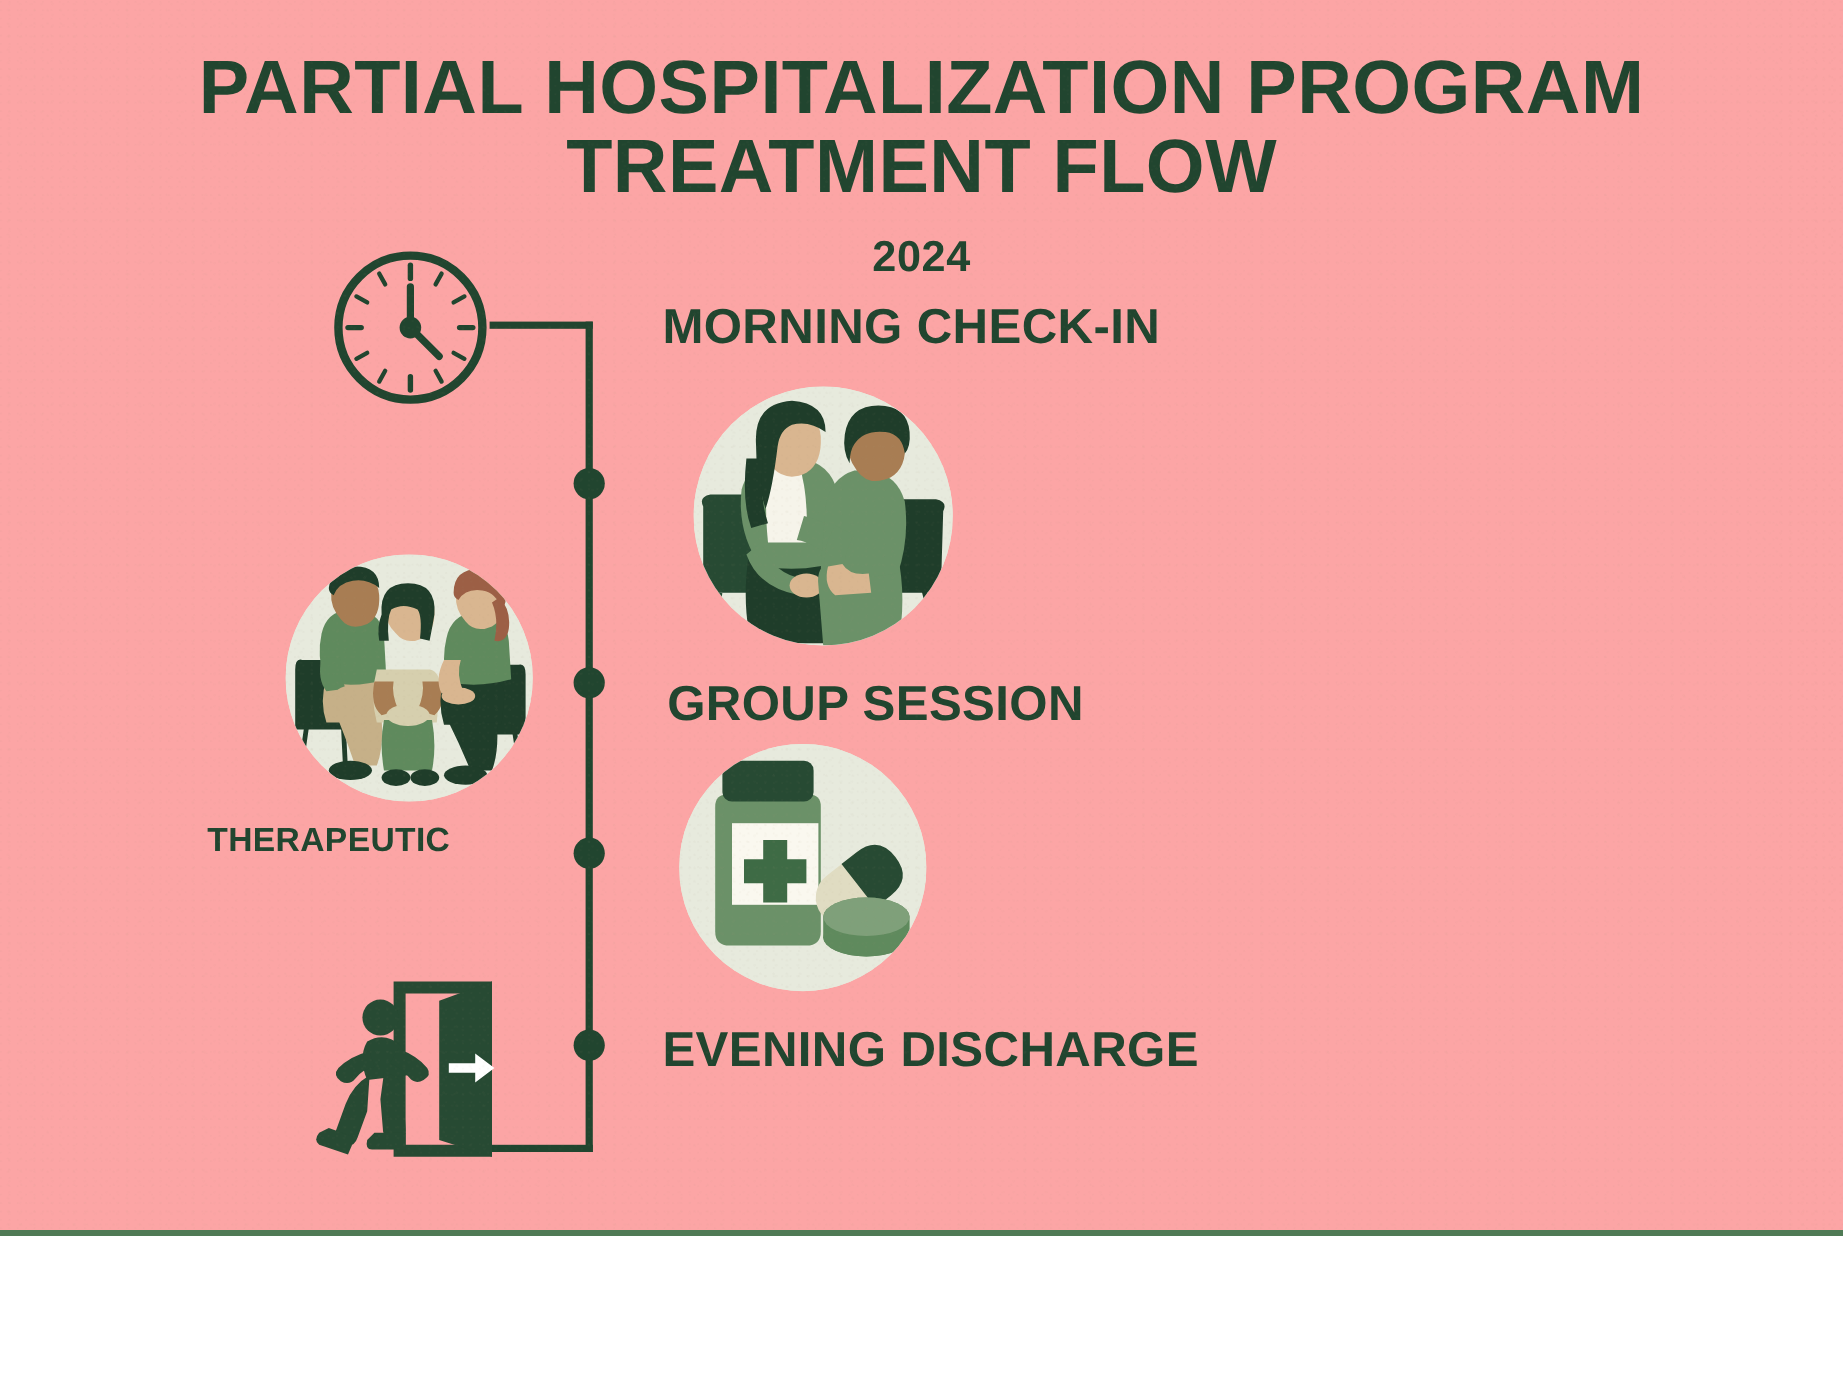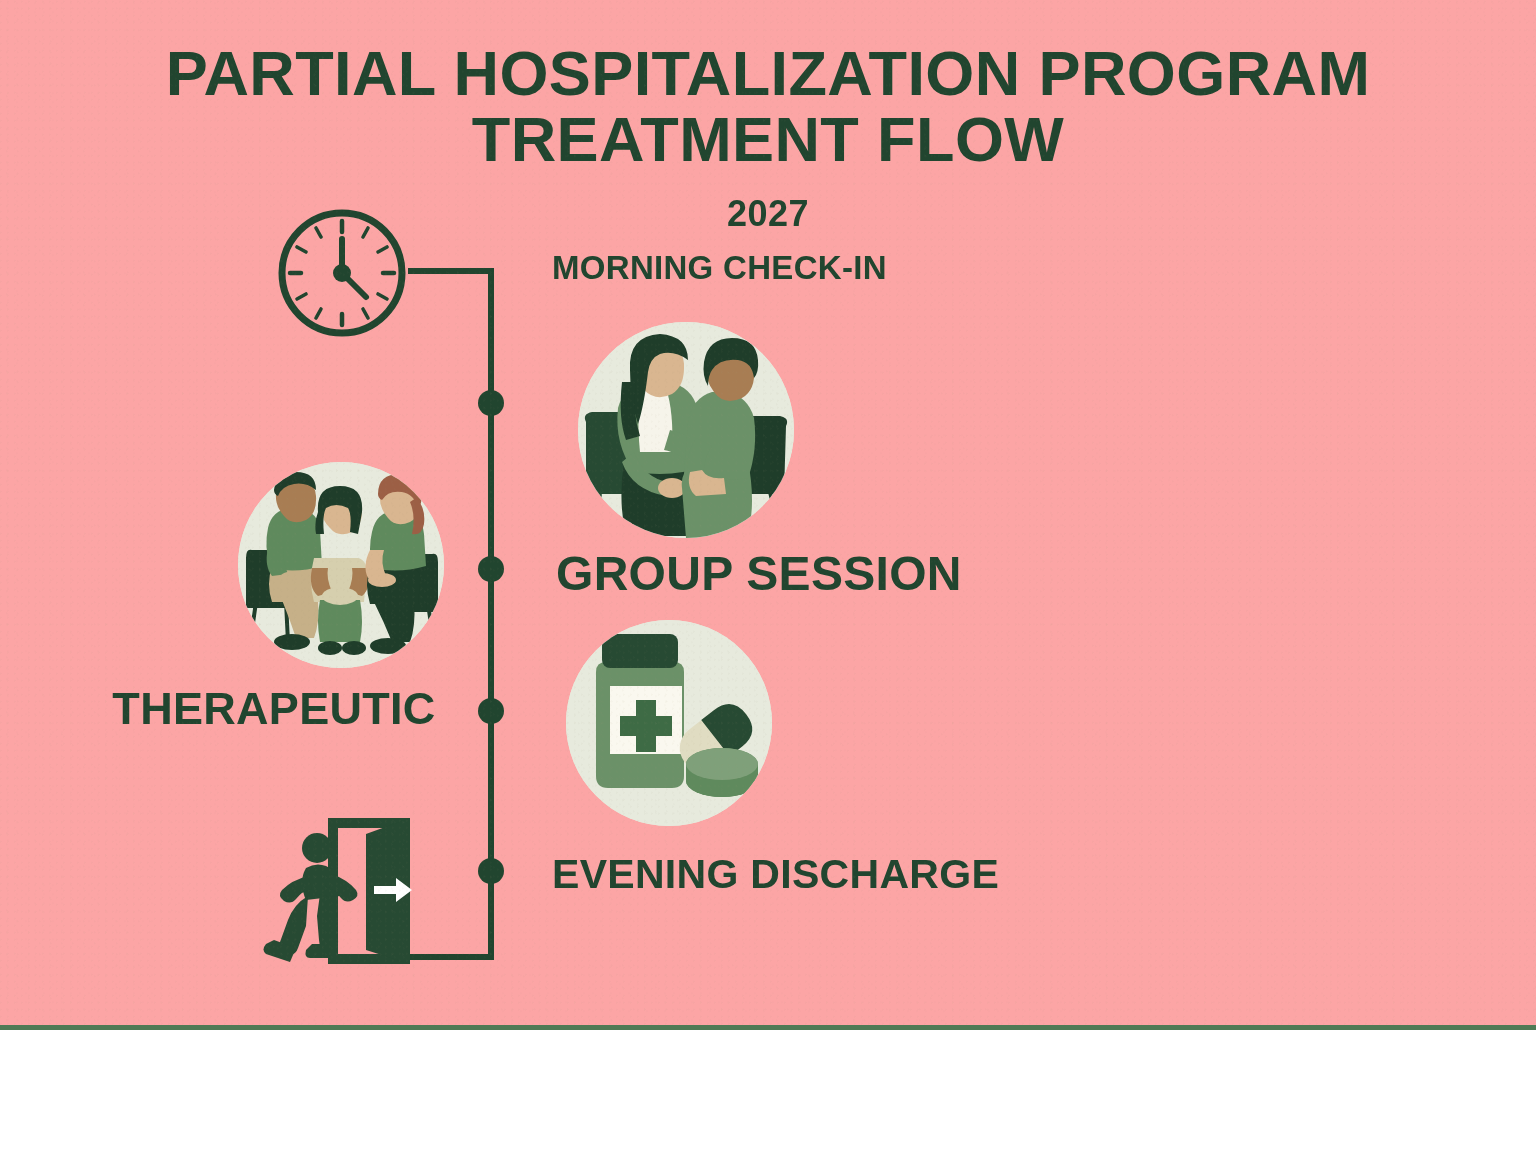--- a/index.html
+++ b/index.html
@@ -78,21 +78,21 @@
 
 <div id="root">
 
   <div class="canvas">
 
     <div class="title">
       <div>PARTIAL HOSPITALIZATION PROGRAM</div>
       <div>TREATMENT FLOW</div>
     </div>
 
-    <div class="subtitle">2027</div>
+    <div class="subtitle">2024</div>
 
     <div class="tl-line" style="left:408px;top:268px;width:86px;height:6px;"></div>
 
     <div class="tl-line" style="left:488px;top:268px;width:6px;height:692px;"></div>
 
     <div class="tl-line" style="left:398px;top:954px;width:96px;height:6px;"></div>
 
     <div class="tl-node" style="left:478px;top:390px;"></div>
     <div class="tl-node" style="left:478px;top:556px;"></div>
     <div class="tl-node" style="left:478px;top:698px;"></div>
@@ -116,21 +116,21 @@
           <line x1="113" y1="94" x2="104" y2="89"></line>
           <line x1="42" y1="113" x2="47" y2="104"></line>
           <line x1="94" y1="113" x2="89" y2="104"></line>
         </g>
         <line x1="68" y1="68" x2="68" y2="34" stroke="#21452f" stroke-width="6" stroke-linecap="round"></line>
         <line x1="68" y1="68" x2="92" y2="92" stroke="#21452f" stroke-width="6" stroke-linecap="round"></line>
         <circle cx="68" cy="68" r="9" fill="#21452f"></circle>
       </svg>
     </div>
 
-    <div class="step-label" style="left:552px;top:250px;font-size:33px;">MORNING CHECK-IN</div>
+    <div class="step-label" style="left:552px;top:250px;font-size:41px;">MORNING CHECK-IN</div>
 
     <div class="ill-circle" style="left:578px;top:322px;width:216px;height:216px;">
       <svg viewBox="0 0 216 216" xmlns="http://www.w3.org/2000/svg">
         <rect width="216" height="216" fill="#e7eadd"></rect>
 
         <path d="M8 100 q-4 -8 6 -10 l34 0 q8 1 8 10 l0 72 -48 0 z" fill="#274a33"></path>
         <path d="M22 172 l-6 32 M52 172 l4 30" stroke="#274a33" stroke-width="4"></path>
 
         <path d="M46 140 l64 4 q10 2 8 18 l-4 52 -66 0 q-8 -34 -2 -74 z" fill="#1f3d2a"></path>
 
@@ -160,21 +160,21 @@
         <path d="M118 116 q-12 20 -8 42 l16 2 q-2 -22 8 -36 z" fill="#6b9168"></path>
         <path d="M112 150 q-4 16 6 24 l30 -2 -2 -16 q-16 2 -22 -8 z" fill="#d9b690"></path>
 
         <path d="M128 44 q4 -20 24 -22 q22 2 24 24 q2 22 -12 30 q-18 8 -28 -6 q-9 -12 -8 -26 z" fill="#a87d53"></path>
 
         <path d="M126 40 q4 -24 28 -24 q24 0 26 22 q1 12 -4 18 q-2 -16 -16 -18 q-18 -2 -26 10 q-4 6 -4 16 q-6 -10 -4 -24 z" fill="#1f3d2a"></path>
       </svg>
     </div>
 
 
-    <div class="step-label" style="left:556px;top:548px;font-size:48px;">GROUP SESSION</div>
+    <div class="step-label" style="left:556px;top:564px;font-size:41px;">GROUP SESSION</div>
 
     <div class="ill-circle" style="left:238px;top:462px;width:206px;height:206px;">
       <svg viewBox="0 0 206 206" xmlns="http://www.w3.org/2000/svg">
         <rect width="206" height="206" fill="#e7eadd"></rect>
 
         <path d="M14 88 q-6 -2 -6 8 l0 50 44 0 0 -50 q0 -8 -8 -8 z" fill="#1f3d2a"></path>
         <path d="M18 140 l-6 42 M48 140 l2 40" stroke="#1f3d2a" stroke-width="4"></path>
 
         <path d="M34 104 l40 2 q10 2 8 16 l-2 18 -46 0 q-6 -18 0 -36 z" fill="#c6b088"></path>
         <path d="M44 138 l36 0 q2 22 -4 38 l-18 0 q-6 -18 -14 -38 z" fill="#c6b088"></path>
@@ -203,21 +203,21 @@
         <ellipse cx="150" cy="184" rx="18" ry="8" fill="#1f3d2a"></ellipse>
         <path d="M134 70 q4 -20 24 -22 l8 0 q18 4 20 24 l2 32 q-28 8 -54 2 q-4 -20 0 -36 z" fill="#5f8a5d"></path>
         <path d="M132 88 q-8 16 -2 28 l18 -2 q-6 -14 -2 -26 z" fill="#d9b690"></path>
         <ellipse cx="144" cy="118" rx="14" ry="7" fill="#d9b690"></ellipse>
         <path d="M142 34 q2 -18 20 -18 q18 0 20 20 q1 18 -10 24 q-14 6 -22 -4 q-9 -10 -8 -22 z" fill="#d9b690"></path>
         <path d="M140 32 q0 -20 22 -20 q22 0 22 20 q0 10 -4 14 q-4 -14 -16 -16 q-14 -2 -20 8 q-4 -2 -4 -6 z" fill="#9c5f45"></path>
         <path d="M178 36 q10 10 8 26 q-2 12 -12 10 q4 -18 -2 -32 z" fill="#9c5f45"></path>
       </svg>
     </div>
 
-    <div class="step-label" style="left:100px;top:685px;width:348px;text-align:center;font-size:45px;">
+    <div class="step-label" style="left:100px;top:685px;width:348px;text-align:center;font-size:28px;">
       <div>THERAPEUTIC</div>
     </div>
 
     <div class="ill-circle" style="left:566px;top:620px;width:206px;height:206px;">
       <svg viewBox="0 0 206 206" xmlns="http://www.w3.org/2000/svg">
         <rect width="206" height="206" fill="#e7eadd"></rect>
 
         <path d="M30 52 q0 -10 10 -10 l68 0 q10 0 10 10 l0 104 q0 12 -12 12 l-64 0 q-12 0 -12 -12 z" fill="#6b9168"></path>
 
         <rect x="36" y="14" width="76" height="34" rx="8" fill="#274a33"></rect>

